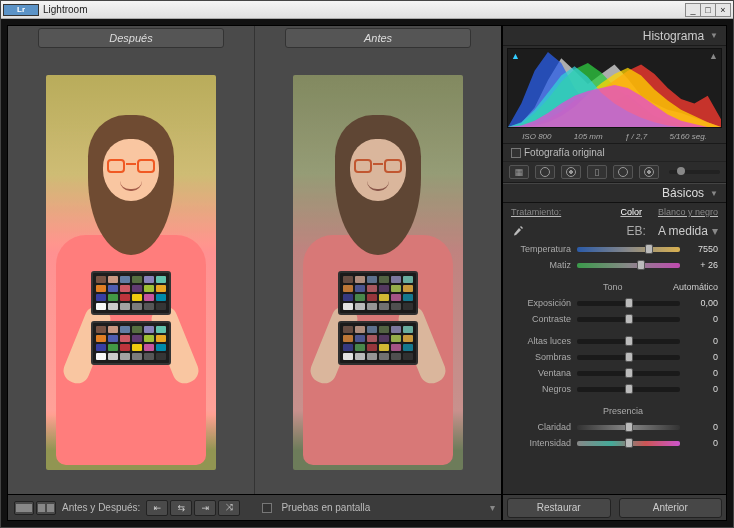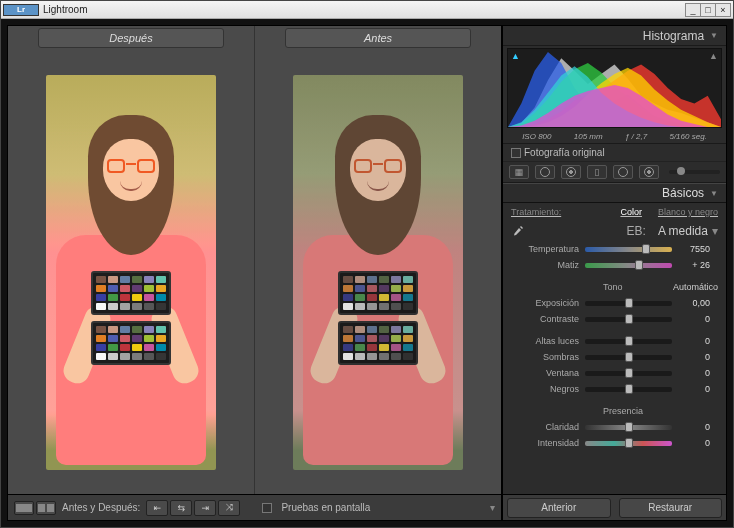--- a/index.html
+++ b/index.html
@@ -62,21 +62,21 @@
 .section-title { height: 20px; display: flex; align-items: center; justify-content: flex-end; padding: 0 8px; font-size: 12px; color: #ddd; border-top: 1px solid #444; border-bottom: 1px solid #111; }
 .treat-row { display: flex; align-items: center; padding: 4px 8px; font-size: 9px; text-decoration: underline; }
 .treat-row .lab { color: #888; }
 .treat-row .opts { margin-left: auto; display: flex; gap: 16px; }
 .treat-row .opt { color: #888; cursor: pointer; }
 .treat-row .opt.active { color: #fff; }
 .wb-row { display: flex; align-items: center; padding: 3px 8px; font-size: 12px; }
 .eyedropper { width: 14px; height: 14px; display: flex; align-items: center; justify-content: center; cursor: pointer; }
 .wb-row .lab { margin-left: auto; margin-right: 12px; color: #aaa; }
 .wb-row .val { color: #ccc; }
-.slider-row { display: flex; align-items: center; padding: 1px 16px; height: 16px; font-size: 9px; }
+.slider-row { display: flex; align-items: center; padding: 1px 8px; height: 16px; font-size: 9px; }
 .slider-row .lab { width: 60px; text-align: right; color: #aaa; margin-right: 6px; }
 .slider-row .track { flex: 1; height: 5px; border-radius: 2px; position: relative; cursor: pointer; }
 .slider-row .track.temp { background: linear-gradient(90deg,#2a5aa8,#888,#d8b050); }
 .slider-row .track.tint { background: linear-gradient(90deg,#3a9a4a,#888,#c04ab0); }
 .slider-row .track.plain { background: #1a1a1a; }
 .slider-row .track.clar { background: linear-gradient(90deg,#333,#888,#333); }
 .slider-row .track.vib { background: linear-gradient(90deg,#888,#4a9,#c55,#c5c); }
 .slider-row .thumb { position: absolute; top: -3px; width: 8px; height: 10px; background: #bbb; border: 1px solid #555; border-radius: 2px; transform: translateX(-50%); }
 .slider-row .val { width: 34px; text-align: right; color: #ddd; margin-left: 4px; }
 .subhead { display: flex; justify-content: flex-end; padding: 3px 8px; font-size: 9px; color: #999; gap: 12px; }
@@ -414,21 +414,21 @@
           <div class="slider-row">
             <span class="lab">Intensidad</span>
             <div class="track vib">
               <div class="thumb" style="left:50%"></div>
             </div>
             <span class="val">0</span>
           </div>
         </div>
       <div class="panel-footer">
         <div class="pbtn">
+            <span>Restaurar</span>
+          </div>
+        <div class="pbtn">
             <span>Anterior</span>
-          </div>
-        <div class="pbtn">
-            <span>Restaurar</span>
           </div>
       </div>
     </div>
   </div>
 </div>
 
 </body></html>

